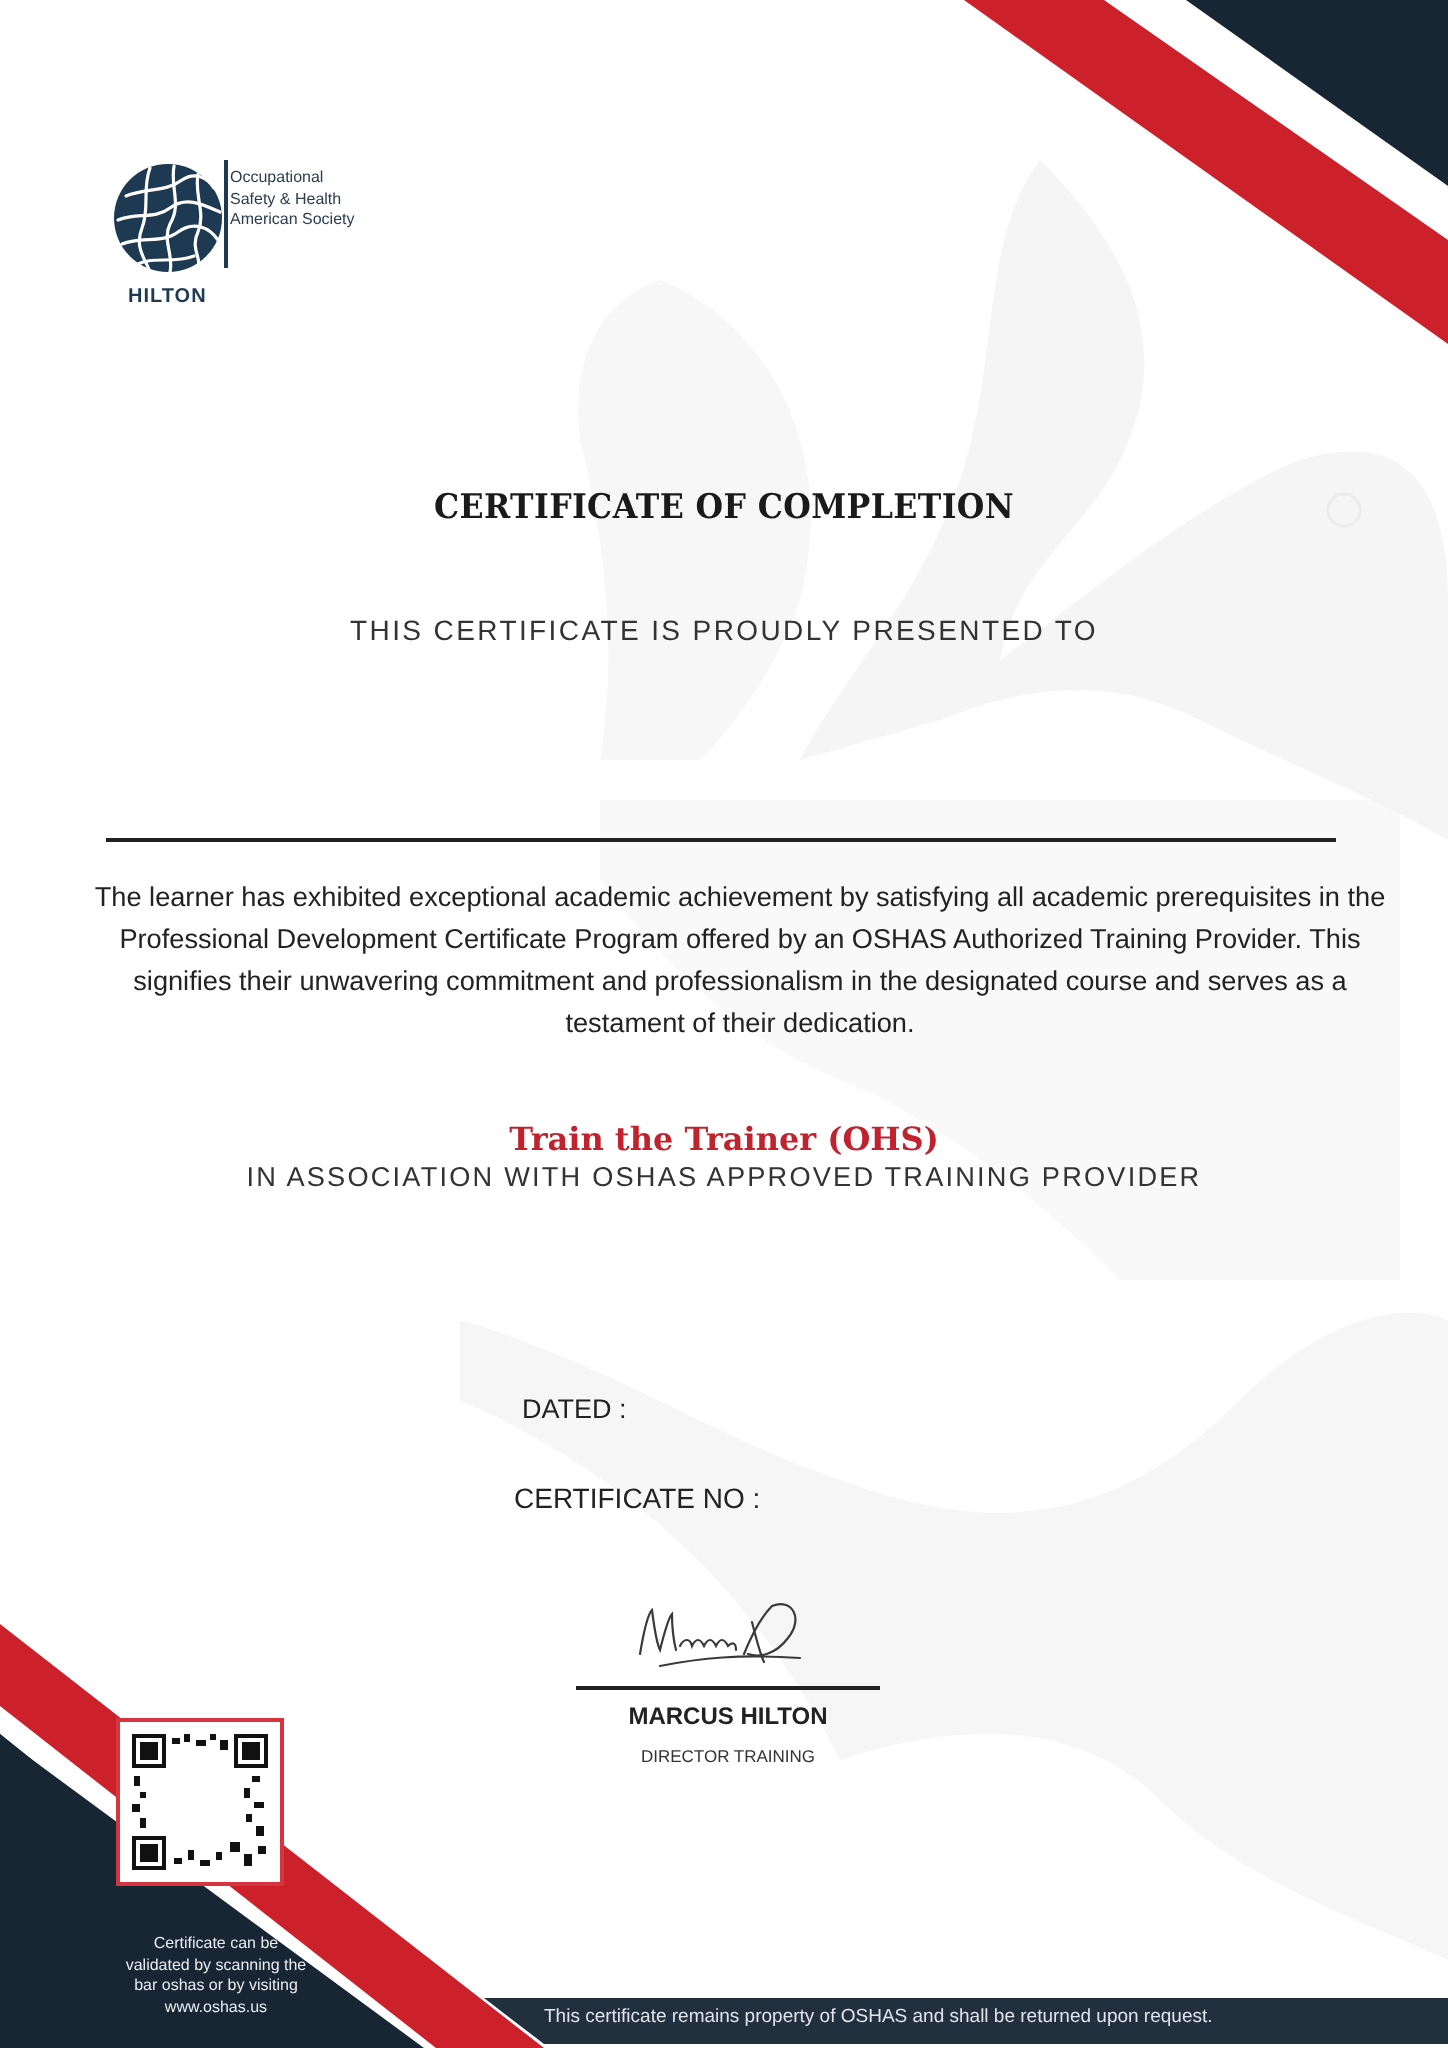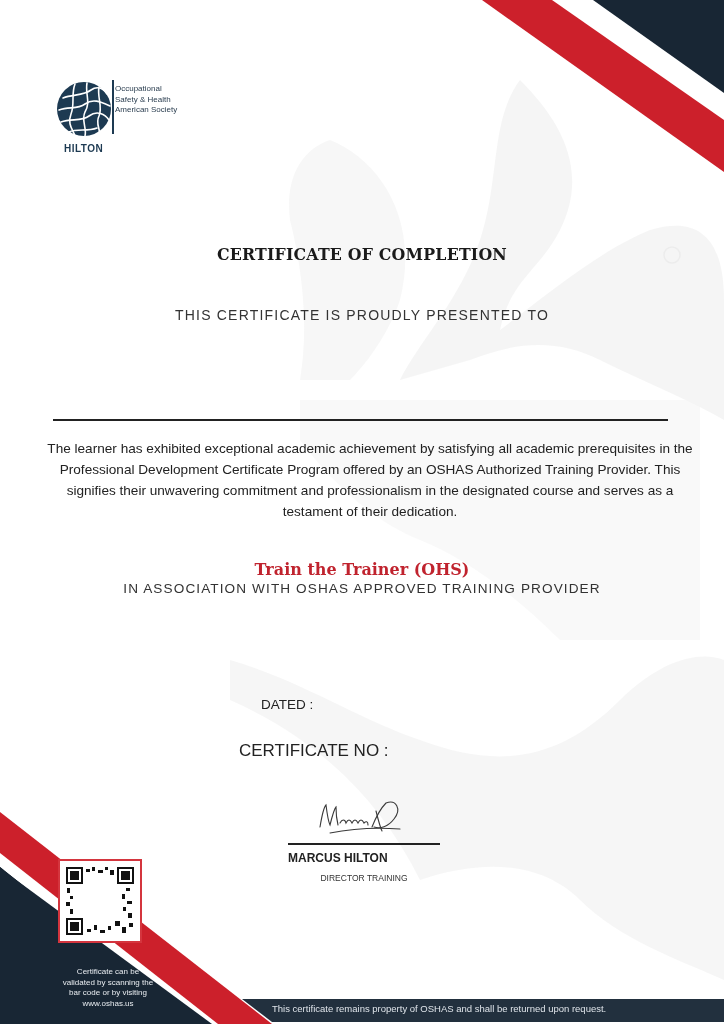--- a/index.html
+++ b/index.html
@@ -12,24 +12,24 @@
   .logo-text{position:absolute;left:60px;top:4px;font-size:8px;line-height:10.5px;color:#2a3d4f;}
   .logo-divider{position:absolute;left:57px;top:0;width:1.6px;height:54px;background:#1d3a52;}
   .logo-abbr{position:absolute;left:9px;top:63px;font-size:10px;font-weight:bold;color:#1d3a52;letter-spacing:0.5px;}
   .title{left:0;width:724px;top:244px;text-align:center;font-family:"DejaVu Serif",serif;font-weight:bold;font-size:17px;color:#1a1a1a;letter-spacing:0.2px;transform:scaleX(0.93);}
   .presented{left:0;width:724px;top:307px;text-align:center;font-size:14px;letter-spacing:1.2px;color:#333;}
   .name-line{left:53px;top:419px;width:615px;height:2px;background:#222;}
   .body-text{left:40px;width:660px;top:438px;text-align:center;font-size:13.6px;line-height:21px;color:#222;}
   .course{left:0;width:724px;top:560px;text-align:center;font-family:"DejaVu Serif",serif;font-size:16px;color:#c0232e;font-weight:bold;}
   .assoc{left:0;width:724px;top:581px;text-align:center;font-size:13.6px;letter-spacing:1.1px;color:#333;}
   .dated{left:261px;top:697px;font-size:13.5px;color:#222;}
-  .certno{left:239px;top:741px;font-size:17px;color:#222;}
+  .certno{left:257px;top:741px;font-size:14px;color:#222;}
   .sig{left:310px;top:797px;width:100px;height:42px;}
   .sig-line{left:288px;top:843px;width:152px;height:2px;background:#222;}
-  .sig-name{left:288px;width:152px;top:851px;text-align:left;font-size:12px;font-weight:bold;color:#222;}
+  .sig-name{left:288px;width:152px;top:851px;text-align:center;font-size:12px;font-weight:bold;color:#222;}
   .sig-role{left:288px;width:152px;top:873px;text-align:center;font-size:8.5px;color:#333;}
   .qr-box{left:58px;top:859px;width:80px;height:80px;border:2px solid #d4353e;background:#fff;}
   .qr-note{left:50px;width:116px;top:967px;text-align:center;font-size:8px;line-height:10.5px;color:#e8ecf0;}
   .footer-text{left:272px;width:452px;top:1003px;text-align:left;font-size:9.5px;color:#dfe4ea;}
 </style>
 </head>
 <body>
 
 <svg class="watermark" viewBox="0 0 724 1024">
   <g fill="#f4f4f4" stroke="none">
@@ -139,17 +139,17 @@
         <rect x="62" y="66" width="4" height="6"></rect>
         <rect x="69" y="62" width="4" height="4"></rect>
     </g>
     <circle cx="40" cy="38" r="22" fill="#fff"></circle>
   </svg>
 </div>
 
 <div class="abs qr-note">
   <div>Certificate can be</div>
   <div>validated by scanning the</div>
-  <div>bar code or by visiting</div>
+  <div>bar oshas or by visiting</div>
   <div>www.oshas.us</div>
 </div>
 
 <div class="abs footer-text">This certificate remains property of OSHAS and shall be returned upon request.</div>
 
 </body></html>

